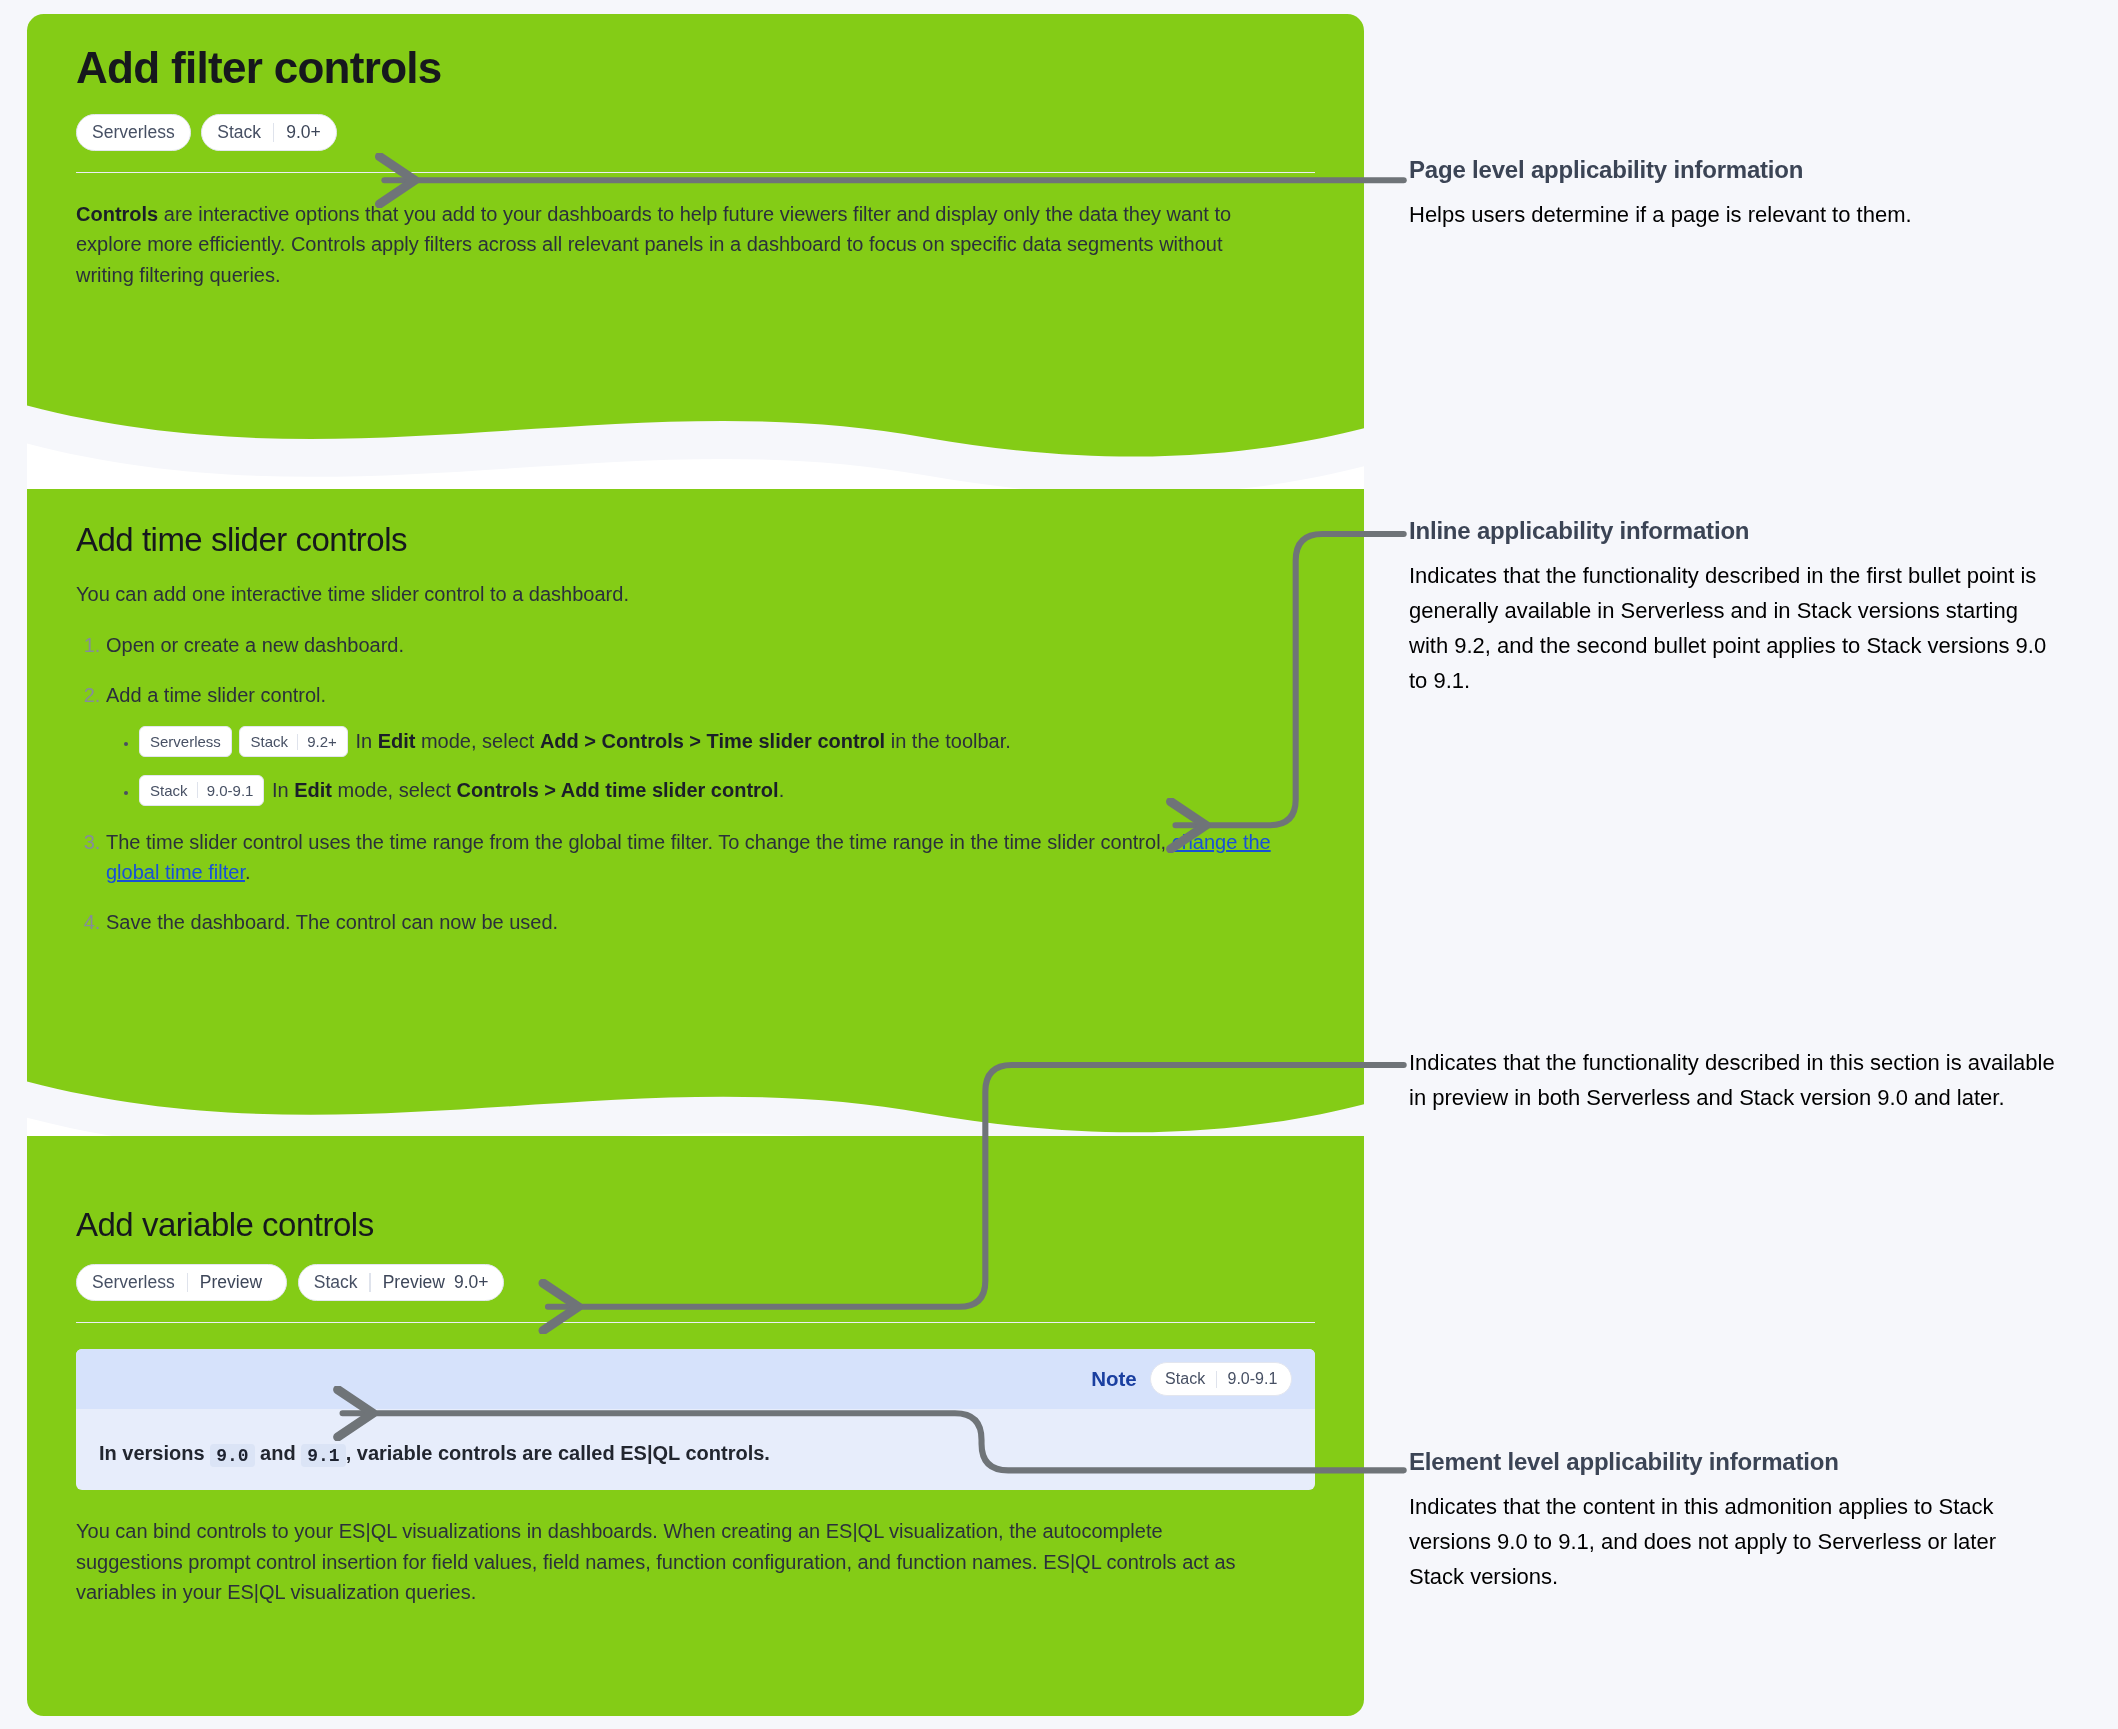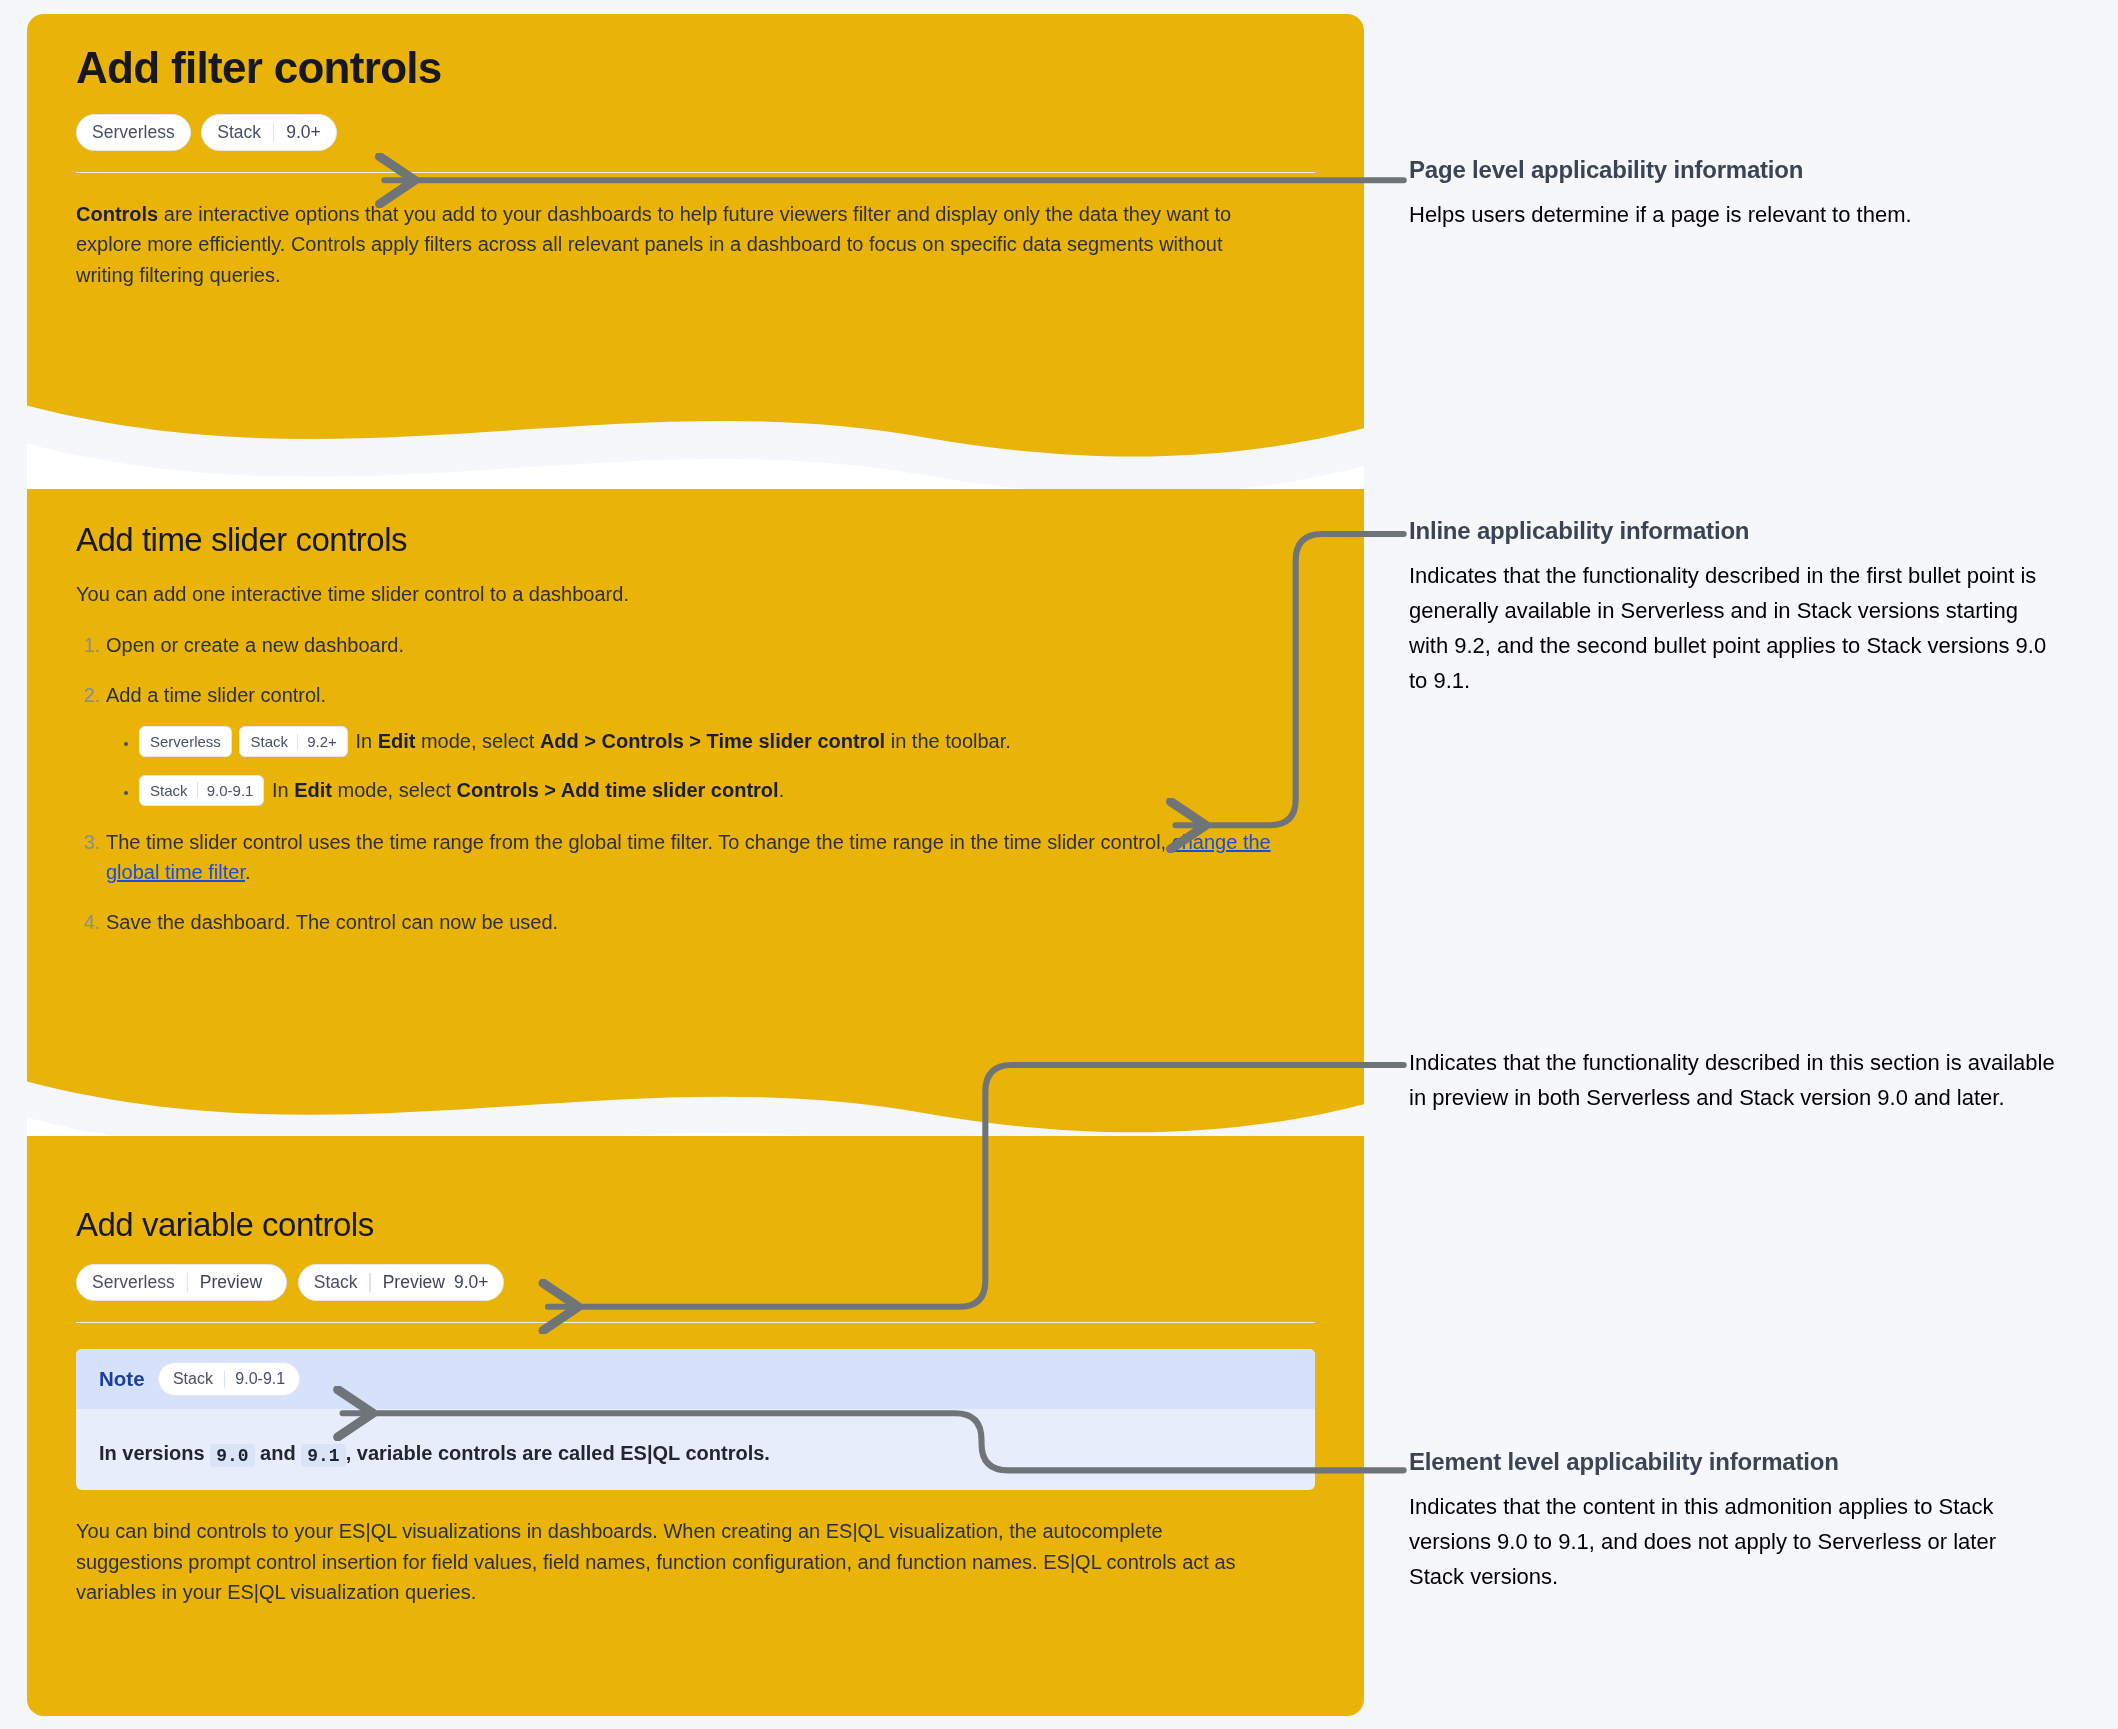--- a/index.html
+++ b/index.html
@@ -16,21 +16,21 @@
     position: relative;
   }
 
   
   #docs-card {
     position: absolute;
     left: 27px;
     top: 13.7px;
     width: 1337px;
     height: 1702px;
-    background: #eab308;
+    background: #84cc16;
     border-radius: 16.7px;
     overflow: hidden;
   }
 
   .wave-divider {
     position: absolute;
     left: 0;
     width: 1337px;
     height: 91px;
     pointer-events: none;
@@ -167,20 +167,21 @@
     overflow: hidden;
     max-width: 1248px;
     background: #e7edfb;
   }
   .note-head {
     background: #d6e2fb;
     display: flex;
     align-items: center;
     gap: 13.7px;
     padding: 13px 23px;
+    justify-content: flex-end;
   }
   .note-label {
     font-size: 20.5px;
     font-weight: 700;
     color: #1a3fa0;
   }
   .note-body {
     padding: 29px 23px 21px 23px;
     font-size: 20px;
     color: #22262f;

